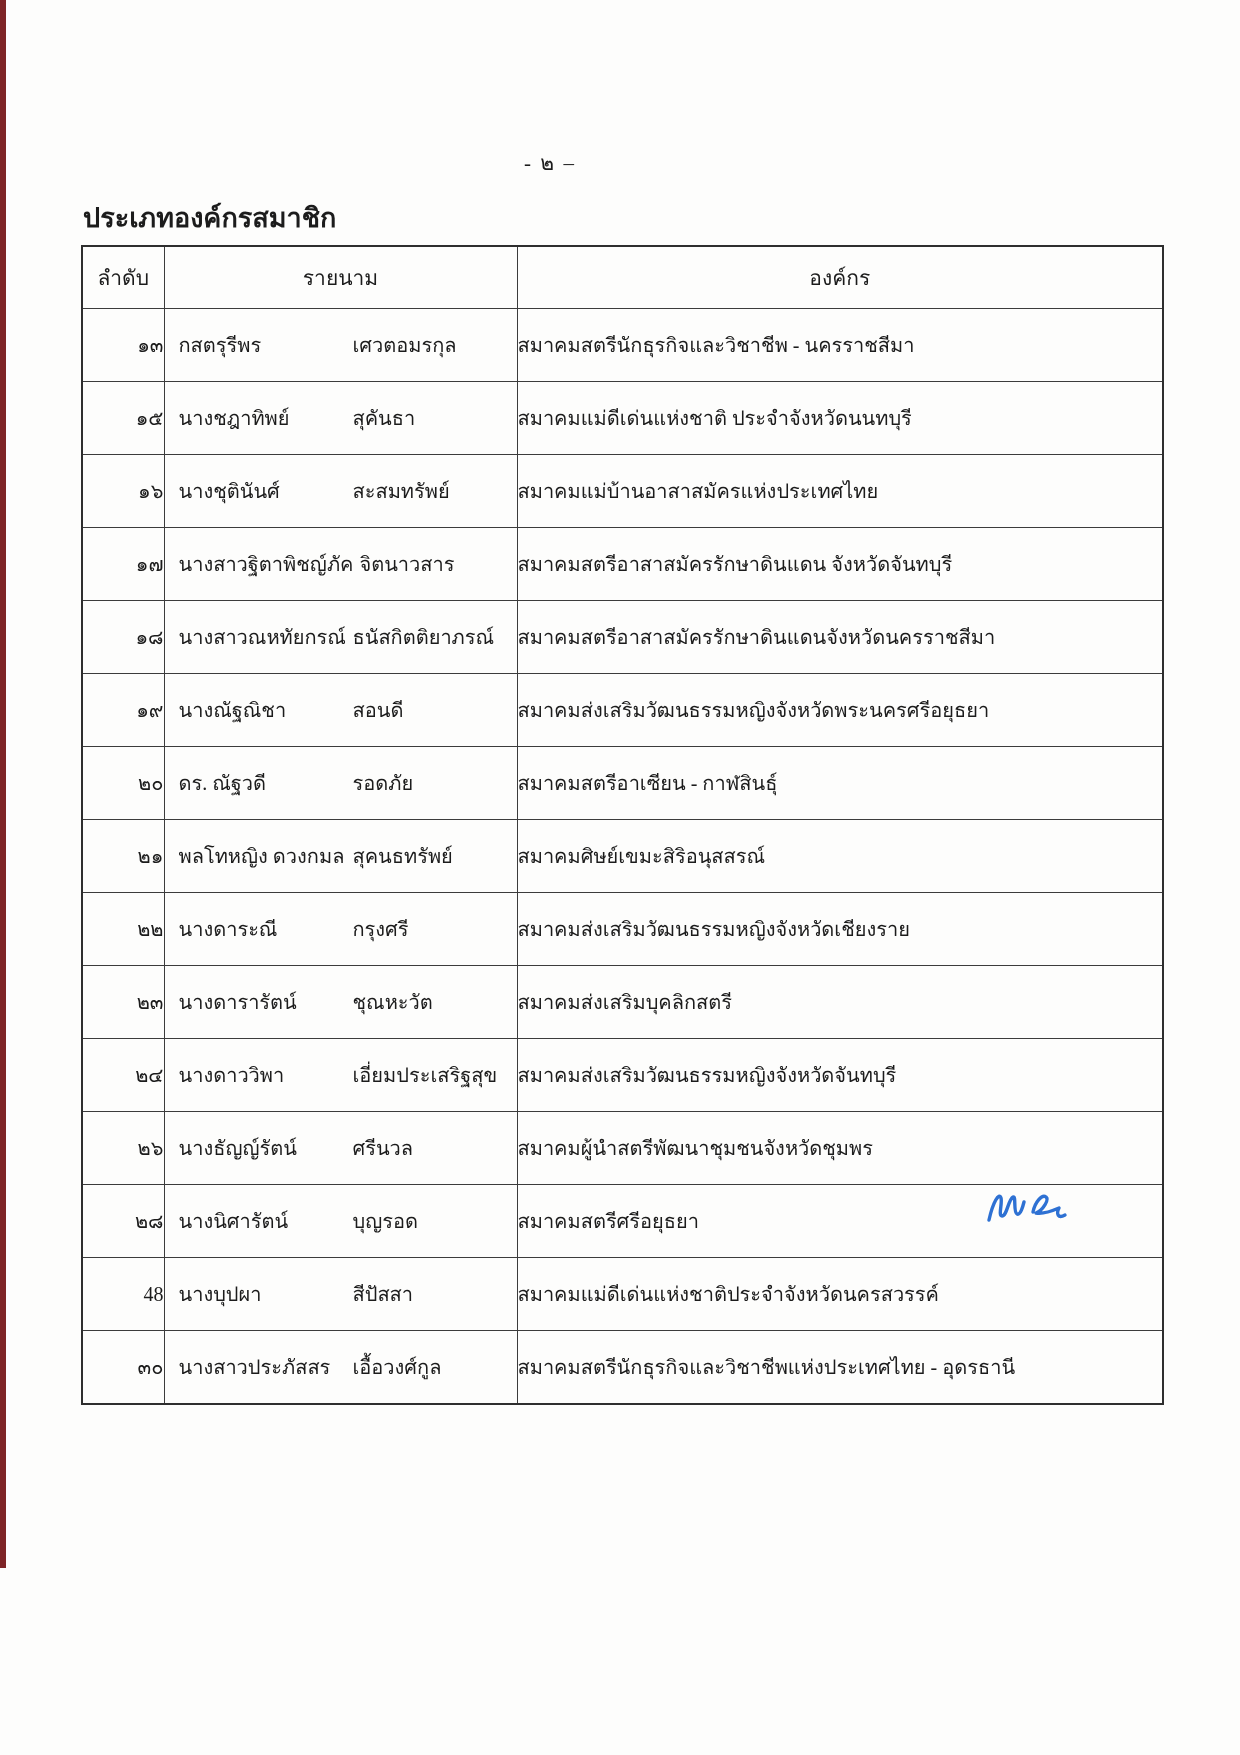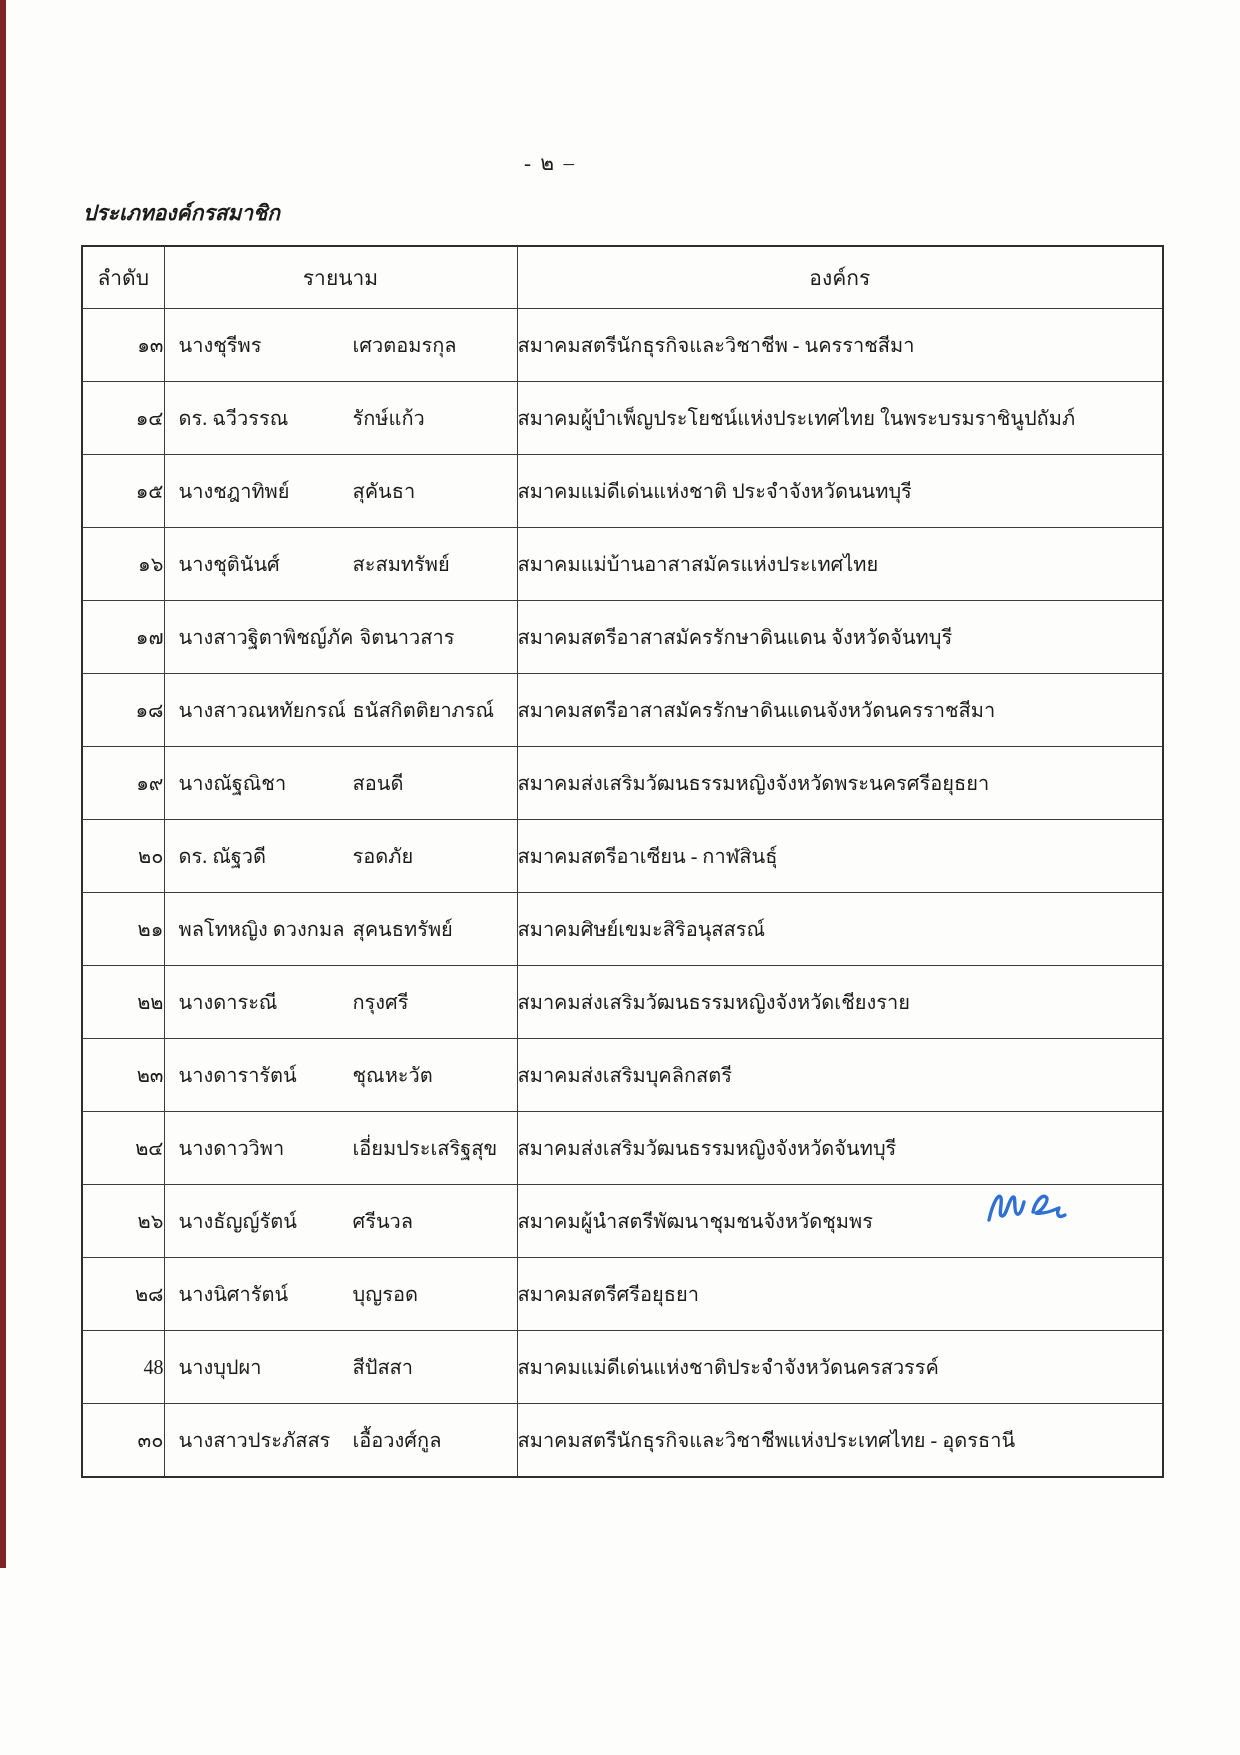--- a/index.html
+++ b/index.html
@@ -32,23 +32,22 @@
     left: 505px;
     width: 90px;
     text-align: center;
     font-size: 21px;
     letter-spacing: 2px;
   }
   .section-title {
     position: absolute;
     top: 196px;
     left: 83px;
-    font-size: 21px;
+    font-size: 27px;
     font-weight: 700;
-    font-style: italic;
   }
   table.members {
     position: absolute;
     top: 245px;
     left: 81px;
     width: 1081px;
     border-collapse: collapse;
     table-layout: fixed;
     font-size: 20px;
     background: #fdfdfc;
@@ -133,37 +132,27 @@
         <th>ลำดับ</th>
         <th>รายนาม</th>
         <th>องค์กร</th>
       </tr>
     </thead>
     <tbody id="rows">
   <tr>
     <td class="c-index">๑๓</td>
     <td class="c-name">
       <span class="name-wrap">
-        <span class="fname">นางชุรีพร</span>
+        <span class="fname">กสตรุรีพร</span>
         <span class="lname">เศวตอมรกุล</span>
       </span>
     </td>
     <td class="c-org">สมาคมสตรีนักธุรกิจและวิชาชีพ - นครราชสีมา</td>
   </tr>
 
-  <tr>
-    <td class="c-index">๑๔</td>
-    <td class="c-name">
-      <span class="name-wrap">
-        <span class="fname">ดร. ฉวีวรรณ</span>
-        <span class="lname">รักษ์แก้ว</span>
-      </span>
-    </td>
-    <td class="c-org">สมาคมผู้บำเพ็ญประโยชน์แห่งประเทศไทย ในพระบรมราชินูปถัมภ์</td>
-  </tr>
 
   <tr>
     <td class="c-index">๑๕</td>
     <td class="c-name">
       <span class="name-wrap">
         <span class="fname">นางชฎาทิพย์</span>
         <span class="lname">สุคันธา</span>
       </span>
     </td>
     <td class="c-org">สมาคมแม่ดีเด่นแห่งชาติ ประจำจังหวัดนนทบุรี</td>

